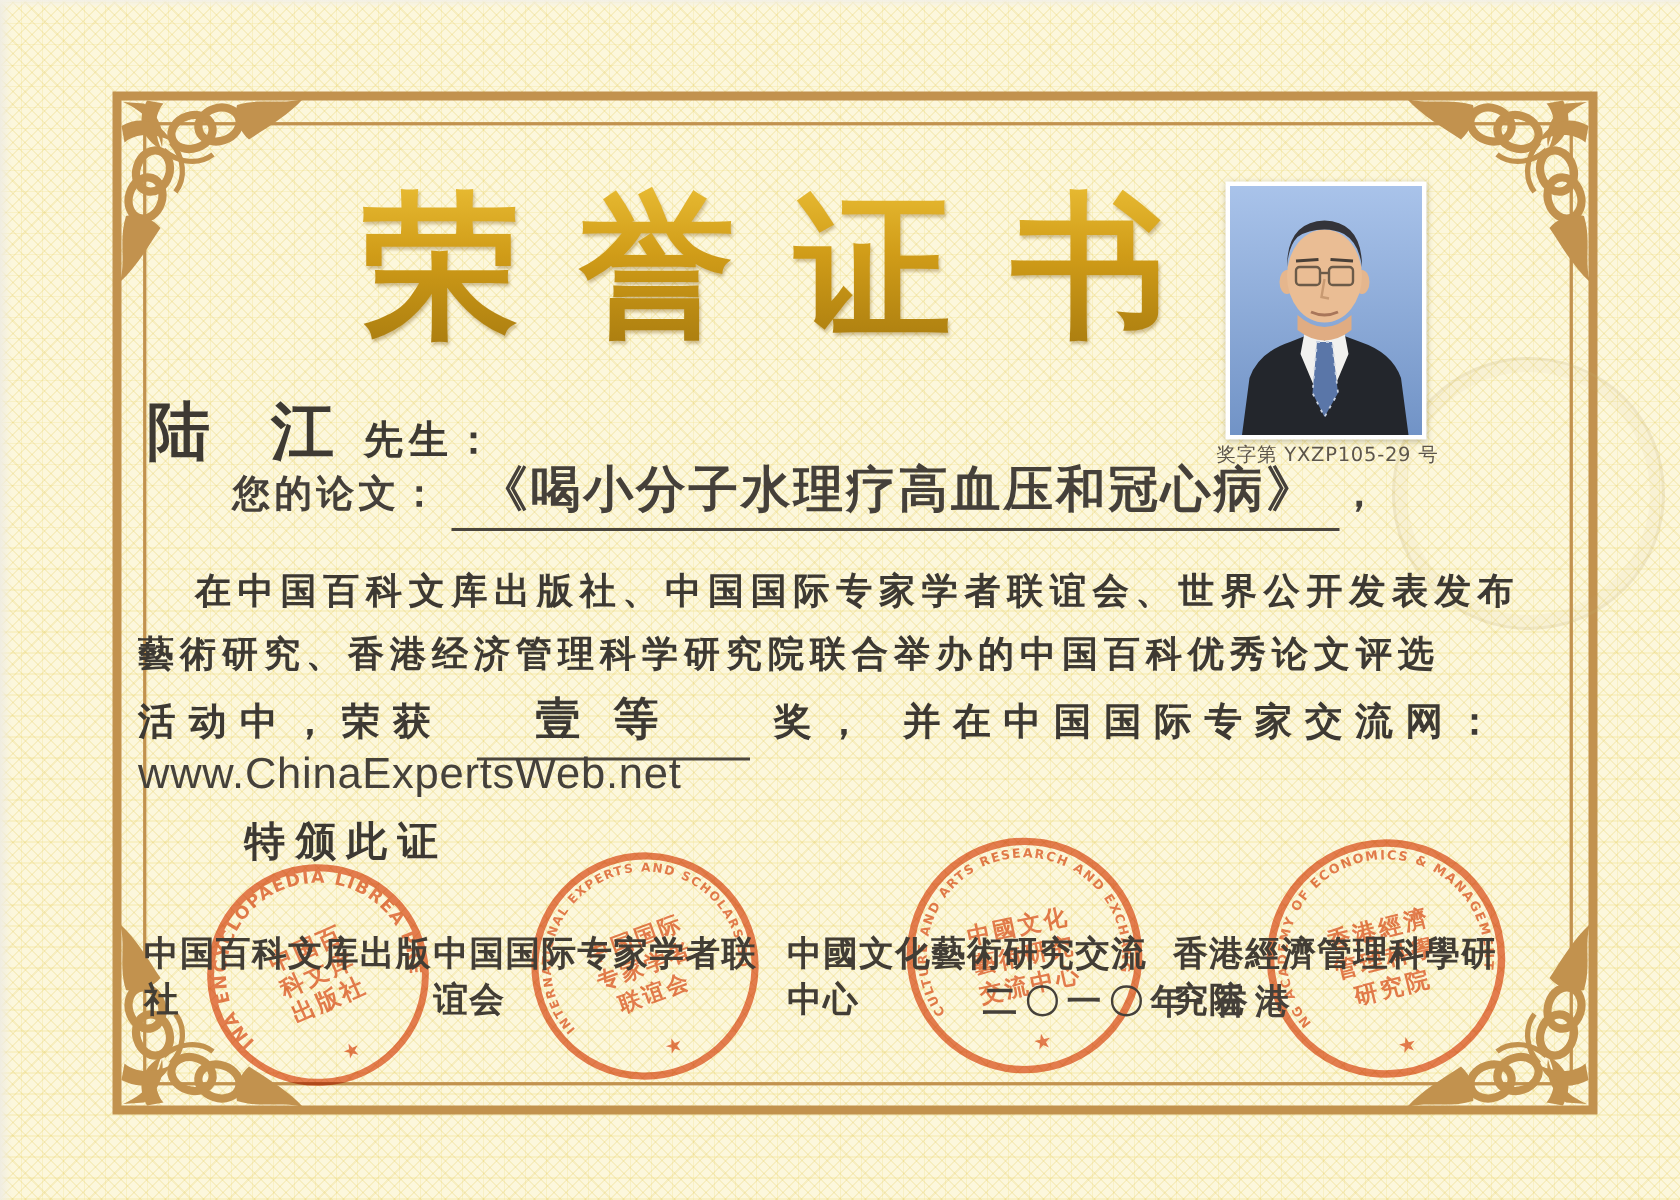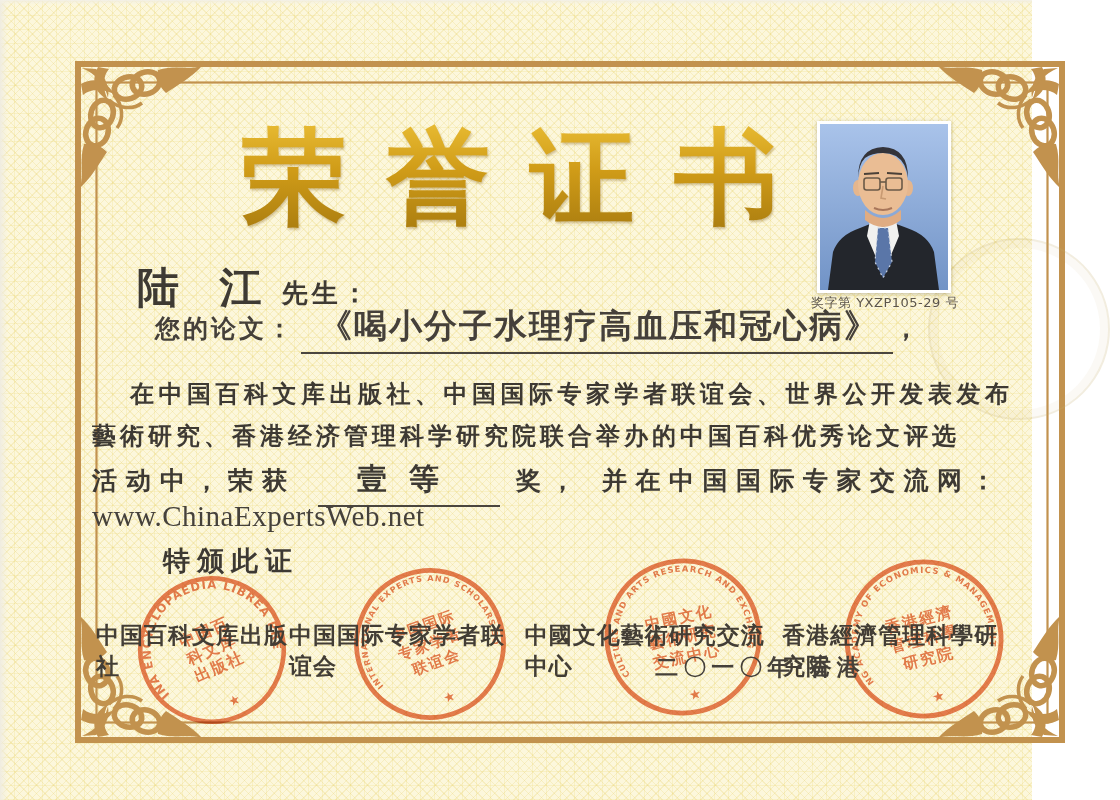--- a/index.html
+++ b/index.html
@@ -1,17 +1,17 @@
 <!DOCTYPE html>
 <html><head>
 <meta charset="utf-8">
 <style>
   html,body{margin:0;padding:0;}
   body{width:1120px;height:800px;overflow:hidden;font-family:"DejaVu Sans",sans-serif;}
-  .page{position:relative;width:1032px;height:800px;
+  .page{position:relative;width:1120px;height:800px;
     background-color:#fcf7dc;
     background-image:
       repeating-linear-gradient(45deg, rgba(226,200,80,.20) 0 1px, transparent 1px 6px),
       repeating-linear-gradient(-45deg, rgba(226,200,80,.20) 0 1px, transparent 1px 6px),
       repeating-linear-gradient(0deg, rgba(240,224,140,.30) 0 1px, transparent 1px 14px),
       repeating-linear-gradient(90deg, rgba(240,224,140,.30) 0 1px, transparent 1px 14px);
   }
   .scan-edge-left{position:absolute;left:0;top:0;bottom:0;width:8px;
     background:linear-gradient(90deg,#f0ede2,rgba(240,237,226,0));z-index:5;}
   .scan-edge-top{position:absolute;left:0;top:0;right:0;height:5px;
@@ -31,42 +31,42 @@
     filter:drop-shadow(1px 2px 1px rgba(130,90,10,.35));z-index:3;}
 
   .photo{position:absolute;left:817px;top:121px;width:128px;height:166px;background:#fff;
     padding:3px;box-shadow:0 1px 4px rgba(90,80,40,.35);z-index:3;}
   .photo svg{display:block;}
   .photo-caption{position:absolute;left:803px;top:294px;width:164px;text-align:center;
     font-size:13px;color:#5c554b;letter-spacing:.5px;z-index:3;}
 
   .salutation{position:absolute;left:98px;top:260px;display:flex;align-items:baseline;gap:16px;
     color:#3e3a33;z-index:3;}
-  .salutation .name{font-size:42px;font-weight:bold;word-spacing:18px;letter-spacing:4px;padding-left:39px;}
+  .salutation .name{font-size:42px;font-weight:bold;word-spacing:18px;letter-spacing:4px;}
   .salutation .honorific{font-size:26px;font-weight:bold;letter-spacing:4px;}
 
   .paper-line{position:absolute;left:155px;top:304px;display:flex;align-items:baseline;
     color:#45403a;z-index:3;}
   .paper-line .label{font-size:25px;font-weight:600;letter-spacing:3px;}
   .paper-line .paper-title{display:inline-block;font-size:33px;font-weight:600;letter-spacing:2px;
     border-bottom:2.5px solid #4a453e;padding:0 14px 3px 18px;margin-left:6px;min-width:430px;}
   .paper-line .comma{font-size:26px;font-weight:600;}
 
   .bodyline{position:absolute;color:#3d3933;font-weight:600;z-index:3;white-space:nowrap;}
   .body1{left:130px;top:378px;font-size:24px;letter-spacing:4.5px;}
   .body2{left:92px;top:420px;font-size:24px;letter-spacing:4px;}
   .body3{left:92px;top:459px;display:flex;align-items:baseline;font-size:25px;}
   .body3 .pre{letter-spacing:9px;}
   .body3 .grade-underline{display:inline-block;border-bottom:2.5px solid #4a453e;min-width:182px;
     text-align:center;margin:0 4px 0 22px;padding-bottom:5px;}
   .body3 .grade{font-size:30px;font-weight:bold;letter-spacing:22px;text-indent:22px;}
   .body3 .mid{letter-spacing:9px;margin-left:12px;}
   .body3 .suf{letter-spacing:8.5px;margin-left:18px;font-family:Liberation Serif, serif;}
   .body4{left:92px;top:500px;display:flex;align-items:baseline;}
-  .body4 .url{font-family:Liberation Serif, serif;font-size:29px;
+  .body4 .url{font-family:Liberation Sans, sans-serif;font-size:29px;
     font-weight:500;letter-spacing:.5px;color:#45413b;}
   .body4 .pub{font-size:26px;font-weight:bold;letter-spacing:2.5px;margin-left:12px;}
 
   .closing{position:absolute;left:163px;top:543px;font-size:27px;font-weight:bold;
     letter-spacing:7px;color:#3d3933;z-index:3;}
 
   .seal{position:absolute;z-index:2;opacity:.85;mix-blend-mode:multiply;}
   .seal svg{display:block;width:100%;height:100%;}
   .seal circle{stroke:#e26a3c;}
   .seal text{fill:#e26a3c;font-family:"DejaVu Sans",sans-serif;}

